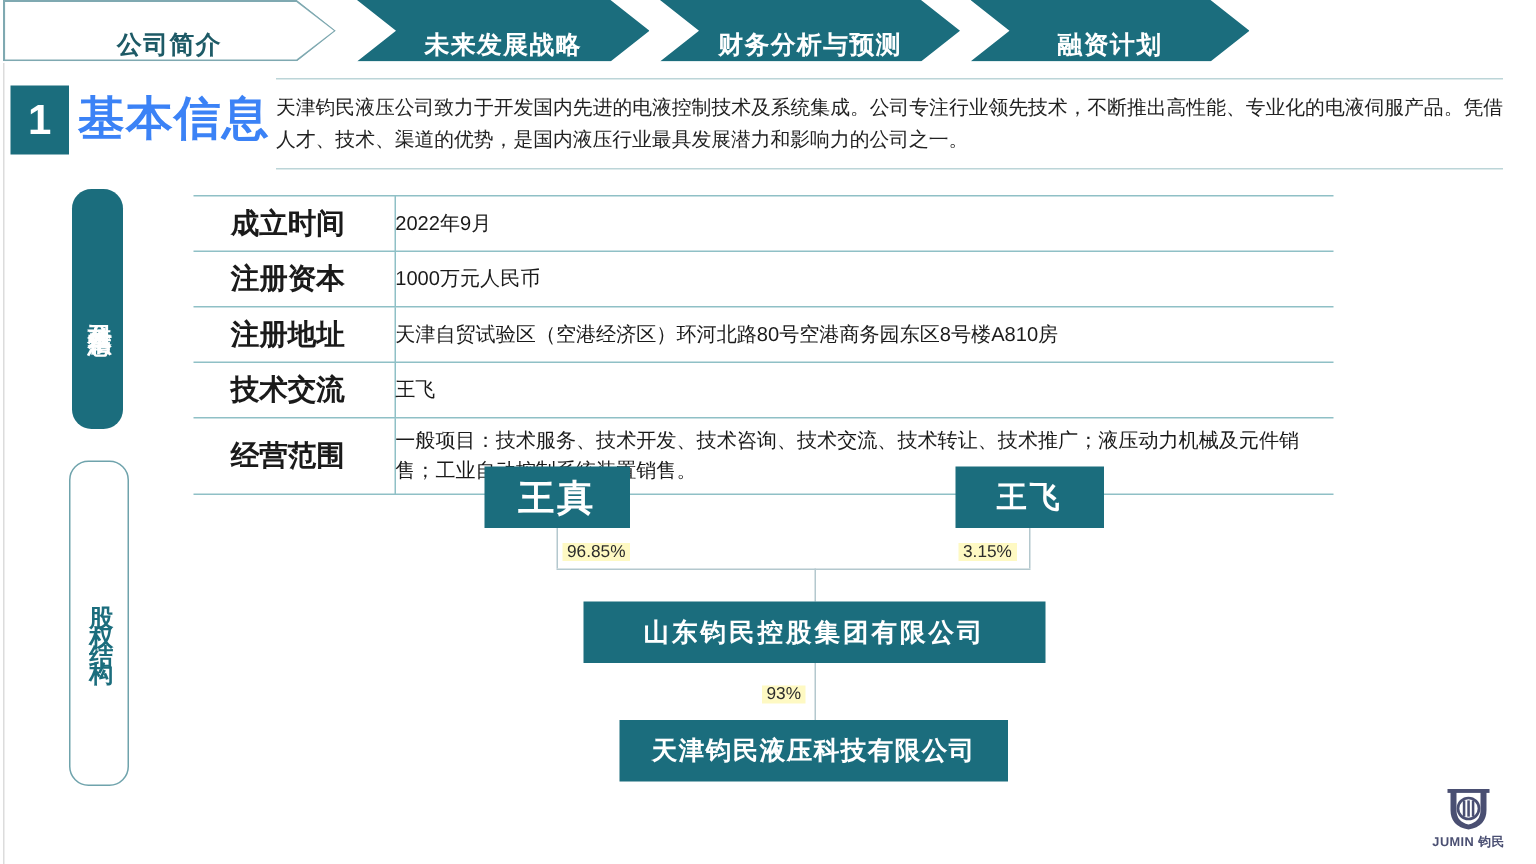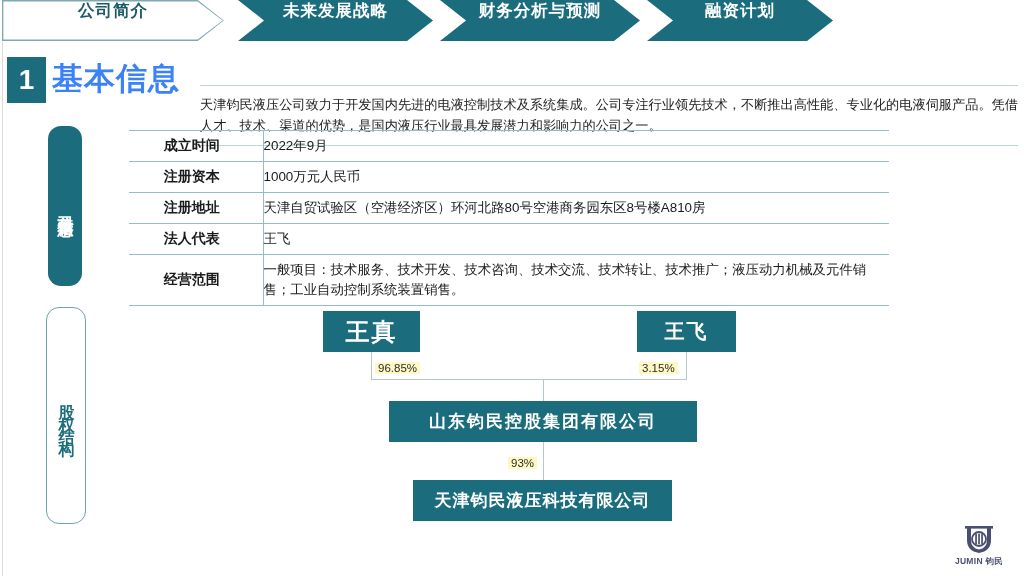--- a/index.html
+++ b/index.html
@@ -32,21 +32,21 @@
     top: 0;
     width: 1024px;
     height: 41px;
     display: flex;
     align-items: stretch;
   }
   .chev {
     position: relative;
     height: 41px;
     display: flex;
-    align-items: flex-start;
+    align-items: flex-end;
     justify-content: center;
     box-sizing: border-box;
   }
   .chev .lbl {
     position: relative;
     z-index: 3;
     font-size: 16.5px;
     font-weight: bold;
     letter-spacing: 1px;
     white-space: nowrap;
@@ -109,28 +109,27 @@
     font-size: 31px;
     font-weight: bold;
     color: #3b82f6;
     letter-spacing: 1px;
     line-height: 46px;
   }
 
   
   .intro {
     position: absolute;
-    left: 200px;
+    left: 184px;
     top: 52px;
     width: 818px;
     border-top: 1px solid #bcd5d8;
     border-bottom: 1px solid #bcd5d8;
     padding: 8px 0 9px 0;
     box-sizing: border-box;
-    margin-top: 33px;
   }
   .intro p {
     margin: 0;
     font-size: 13.2px;
     line-height: 21px;
     color: #222222;
     text-align: justify;
   }
 
   
@@ -179,21 +178,21 @@
   .info-table td {
     border-top: 1.2px solid #8fc0c6;
     border-bottom: 1.2px solid #8fc0c6;
     padding: 5px 0;
     vertical-align: middle;
     color: #1a1a1a;
   }
   .info-table td.k {
     width: 134px;
     text-align: center;
-    font-size: 14px;
+    font-size: 19px;
     font-weight: bold;
     border-right: 1.2px solid #8fc0c6;
     padding-right: 8px;
     box-sizing: border-box;
   }
   .info-table td.v {
     font-size: 13.4px;
     line-height: 20px;
   }
 
@@ -285,21 +284,21 @@
     </tr>
     <tr>
       <td class="k">注册资本</td>
       <td class="v">1000万元人民币</td>
     </tr>
     <tr>
       <td class="k">注册地址</td>
       <td class="v">天津自贸试验区（空港经济区）环河北路80号空港商务园东区8号楼A810房</td>
     </tr>
     <tr>
-      <td class="k">法人代表</td>
+      <td class="k">技术交流</td>
       <td class="v">王飞</td>
     </tr>
     <tr>
       <td class="k">经营范围</td>
       <td class="v">一般项目：技术服务、技术开发、技术咨询、技术交流、技术转让、技术推广；液压动力机械及元件销售；工业自动控制系统装置销售。</td>
     </tr>
   </tbody>
 </table>
 
 <div class="org">

